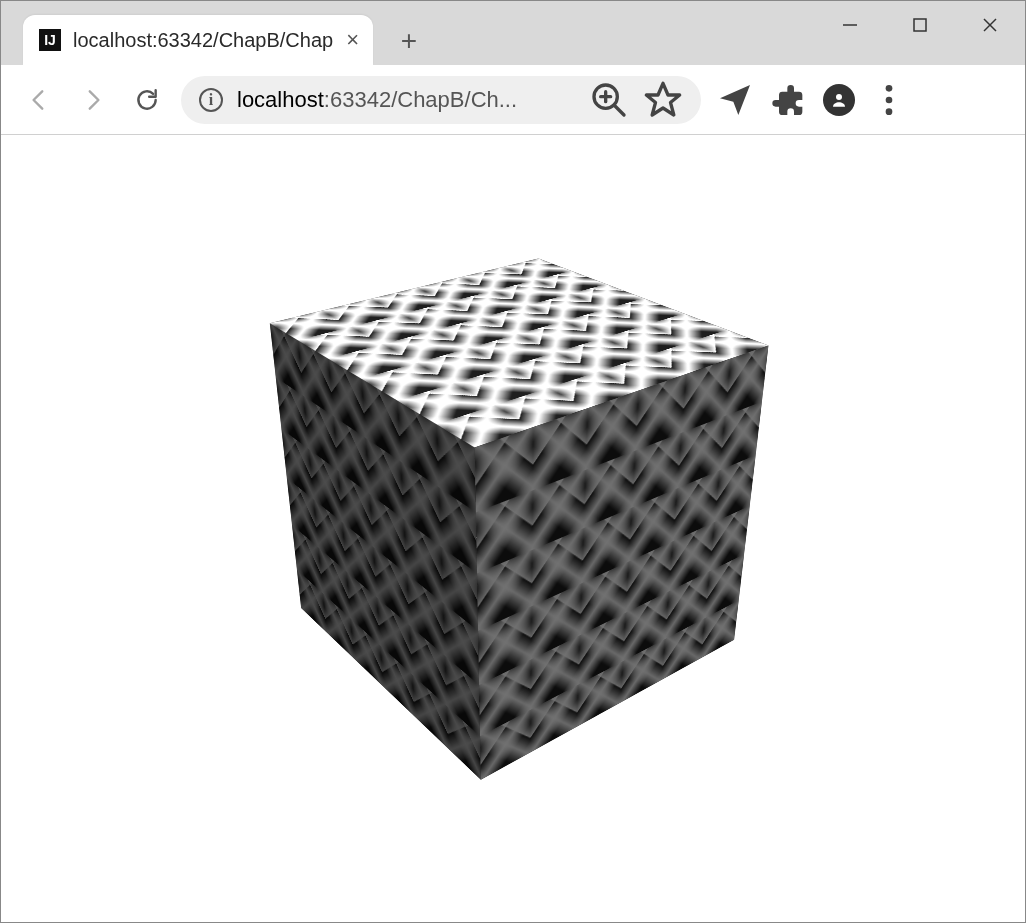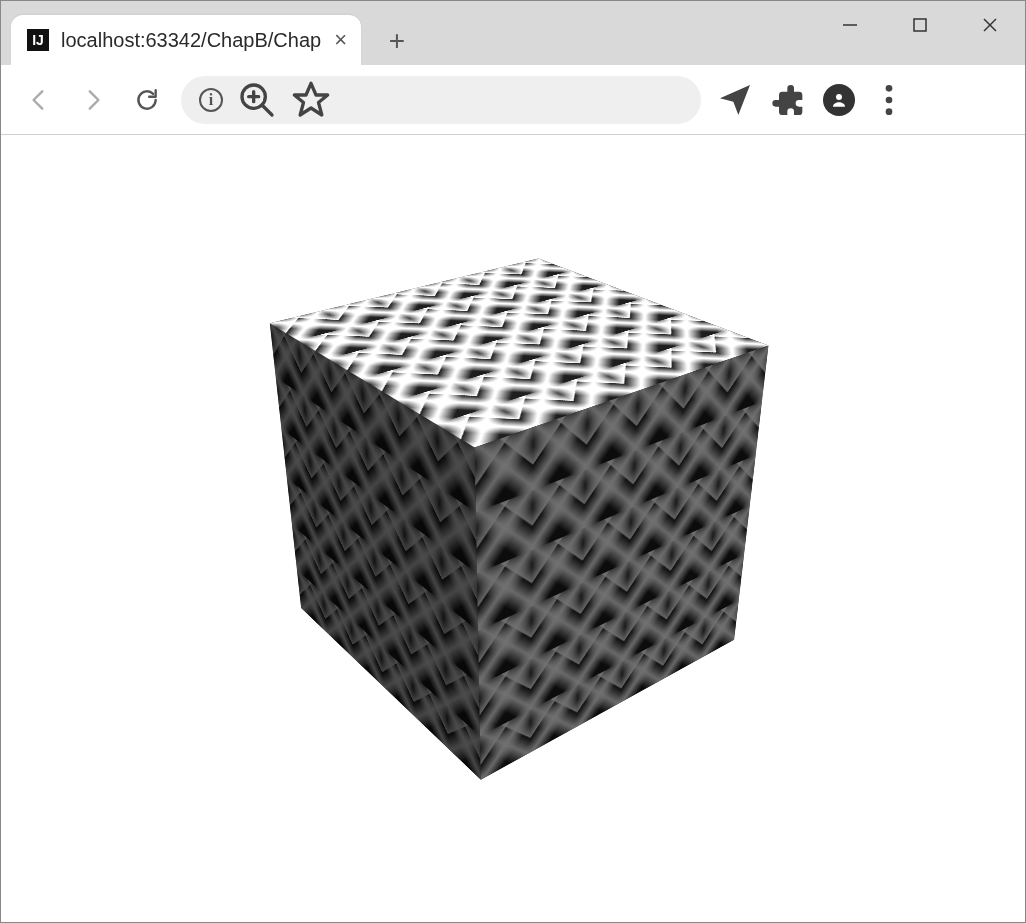--- a/index.html
+++ b/index.html
@@ -33,21 +33,21 @@
     align-items: center;
     justify-content: center;
     color: #333;
     font-size: 18px;
   }
   .win-btn svg { width: 18px; height: 18px; stroke: #333; stroke-width: 1.5; fill: none; }
 
   .tab-strip {
     display: flex;
     align-items: flex-end;
-    padding-left: 10px;
+    padding-left: 22px;
     height: 56px;
   }
   .tab {
     height: 50px;
     background: #fff;
     border-radius: 12px 12px 0 0;
     display: flex;
     align-items: center;
     padding: 0 14px 0 16px;
     gap: 12px;
@@ -233,20 +233,23 @@
   </div>
   <div class="tb-btn" title="Reload">
     <svg viewBox="0 0 24 24">
         <path d="M20 12a8 8 0 1 1-2.34-5.66"></path>
         <polyline points="20 3 20 9 14 9"></polyline>
       </svg>
   </div>
 
   <div class="omnibox">
     <span class="info-chip">i</span>
+    <span class="url">
+      <span class="host">localhost</span><span class="rest">:63342/ChapB/Ch...</span>
+    </span>
     <span class="icon-holder" title="Zoom">
       <svg viewBox="0 0 24 24">
           <circle cx="10" cy="10" r="7"></circle>
           <line x1="15" y1="15" x2="21" y2="21"></line>
           <line x1="7" y1="10" x2="13" y2="10"></line>
           <line x1="10" y1="7" x2="10" y2="13"></line>
         </svg>
     </span>
     <span class="icon-holder" title="Bookmark this page">
       <svg viewBox="0 0 24 24">

